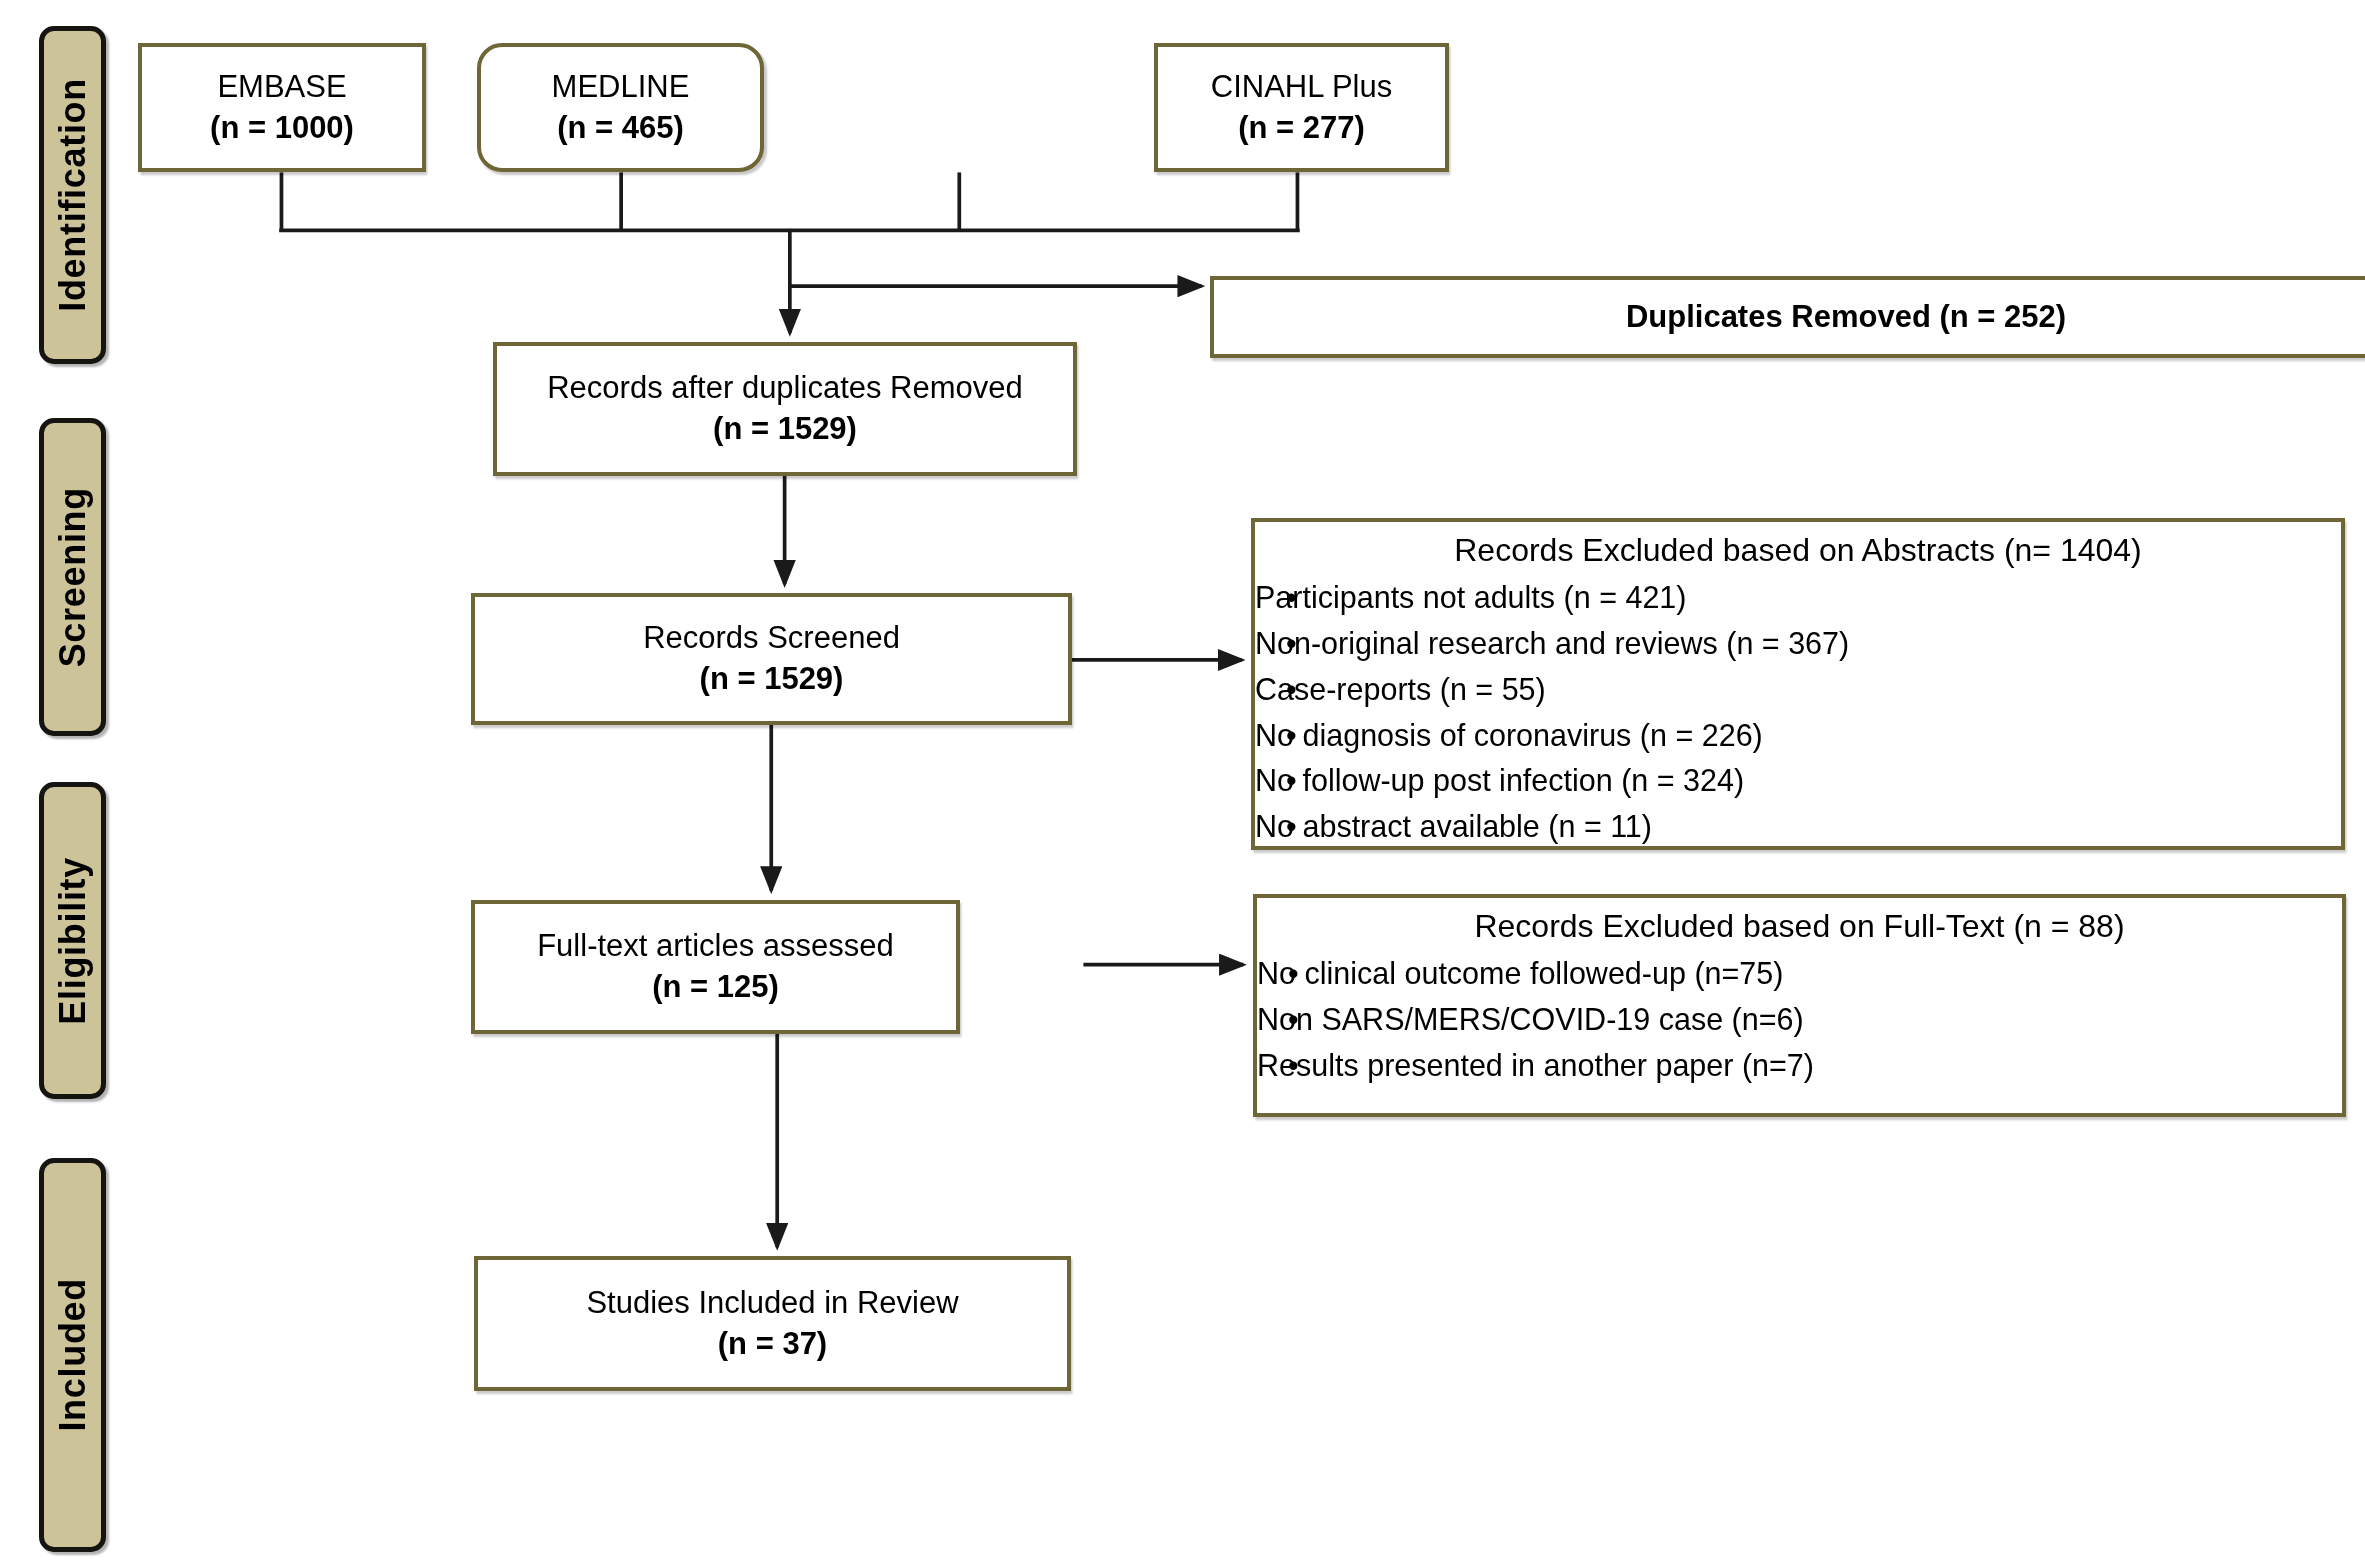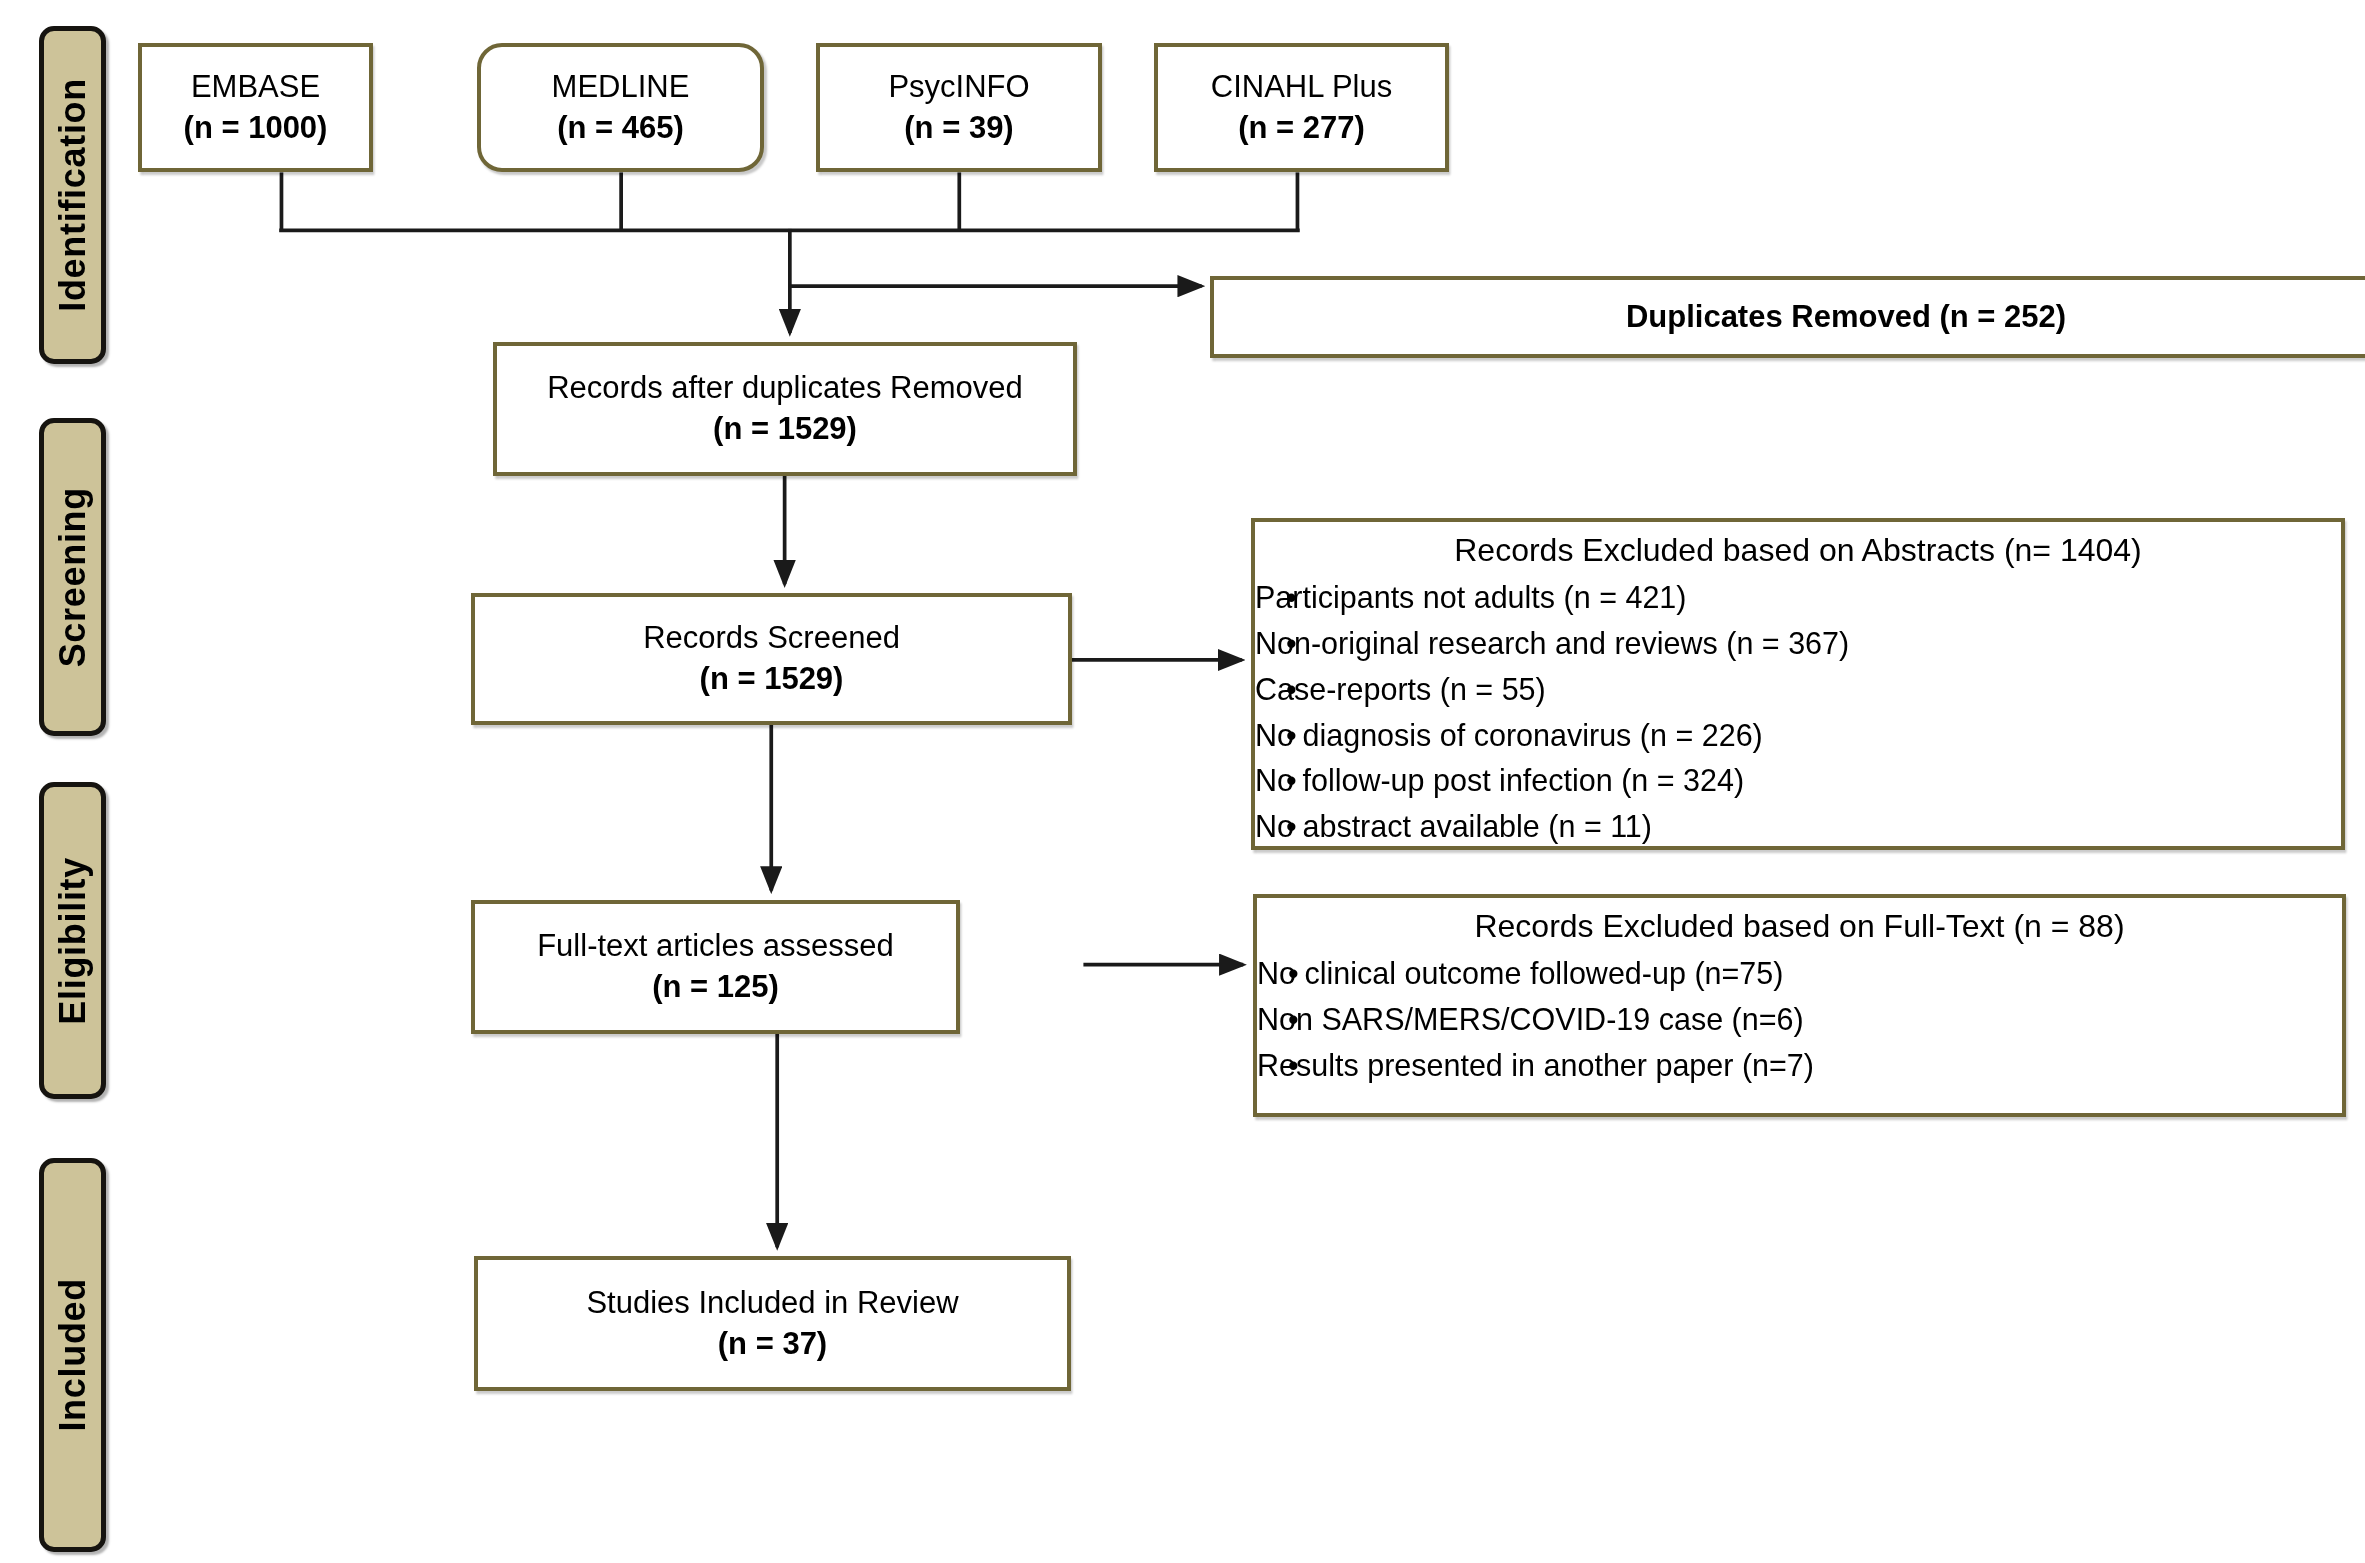--- a/index.html
+++ b/index.html
@@ -132,31 +132,27 @@
   <div class="stage-bar" style="top:418px;height:318px;">
     <span class="stage-label">Screening</span>
   </div>
   <div class="stage-bar" style="top:782px;height:317px;">
     <span class="stage-label">Eligibility</span>
   </div>
   <div class="stage-bar" style="top:1158px;height:394px;">
     <span class="stage-label">Included</span>
   </div>
 
-  <div class="flow-box" style="left:138px;top:43px;width:235px;height:129px;">
+  <div class="flow-box" style="left:138px;top:43px;width:288px;height:129px;">
     <div>EMBASE</div>
     <div class="count">(n = 1000)</div>
   </div>
   <div class="flow-box" style="left:477px;top:43px;width:287px;height:129px;border-radius:25px;">
     <div>MEDLINE</div>
     <div class="count">(n = 465)</div>
-  </div>
-  <div class="flow-box" style="left:816px;top:43px;width:286px;height:129px;">
-    <div>PsycINFO</div>
-    <div class="count">(n = 39)</div>
   </div>
   <div class="flow-box" style="left:1154px;top:43px;width:295px;height:129px;">
     <div>CINAHL Plus</div>
     <div class="count">(n = 277)</div>
   </div>
 
   <div class="flow-box single-line" style="left:1210px;top:248px;width:1272px;height:82px;margin-top:28px;">
     <div>Duplicates Removed (n = 252)</div>
   </div>
 

